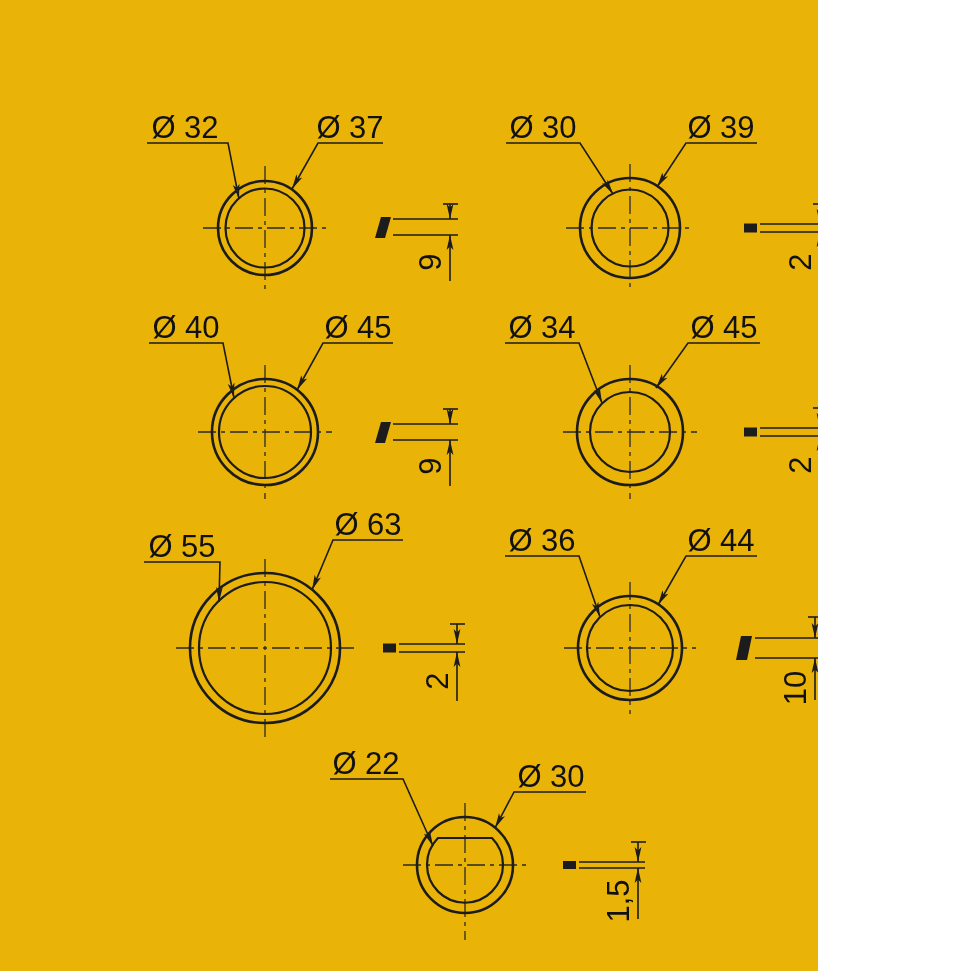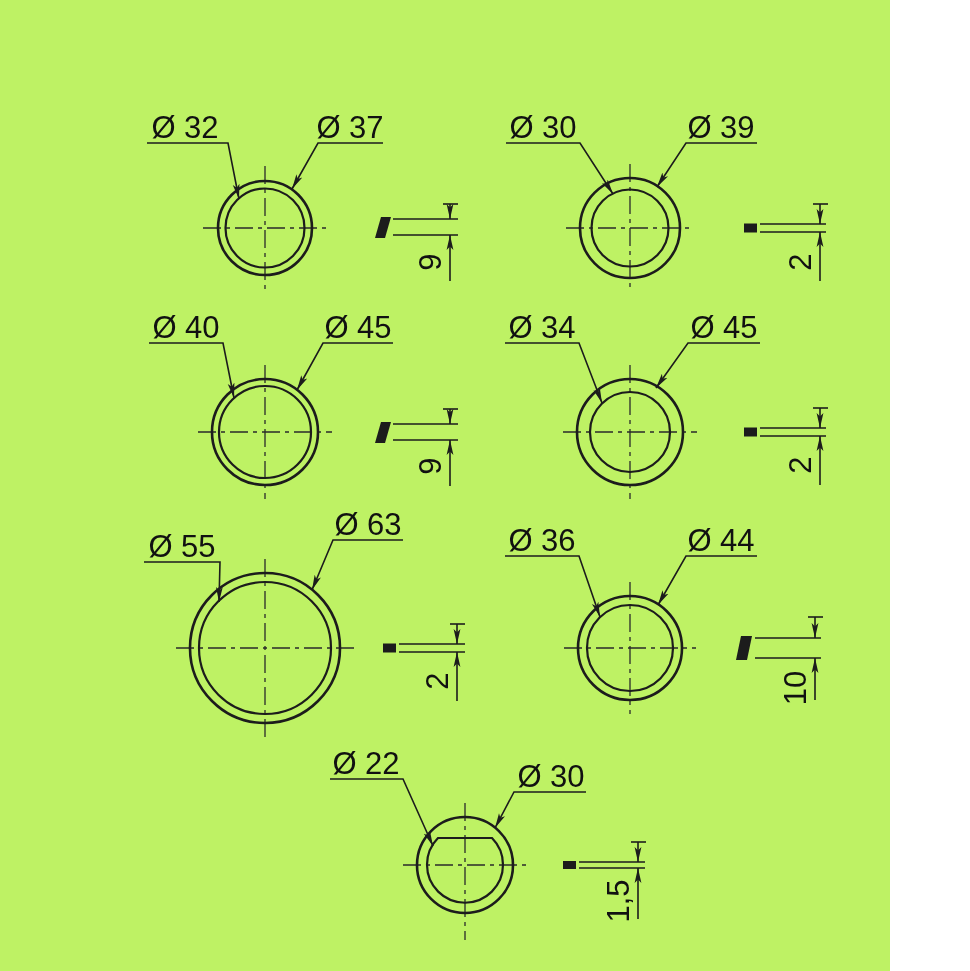--- a/index.html
+++ b/index.html
@@ -1,16 +1,16 @@
 <!DOCTYPE html>
 <html><head>
 <meta charset="utf-8">
 <style>
   html,body{margin:0;padding:0;background:#ffffff;}
-  .canvas{width:890px;height:971px;background:#bef264;position:relative;overflow:hidden;text-decoration:underline;}
+  .canvas{width:818px;height:971px;background:#eab308;position:relative;overflow:hidden;text-decoration:underline;}
   svg{display:block;}
   .oc{fill:none;stroke:#1c1c1c;stroke-width:2.6;}
   .ic{fill:none;stroke:#1c1c1c;stroke-width:2.2;}
   .cl{fill:none;stroke:#2a2a2a;stroke-width:1.3;stroke-dasharray:18 5 4 5;}
   .ld{fill:none;stroke:#1c1c1c;stroke-width:1.6;}
   .sec{fill:#1c1c1c;stroke:none;}
   text{font-family:"Liberation Sans","DejaVu Sans",sans-serif;font-size:31px;fill:#111111;text-anchor:middle;}
 </style>
 </head>
 <body>

